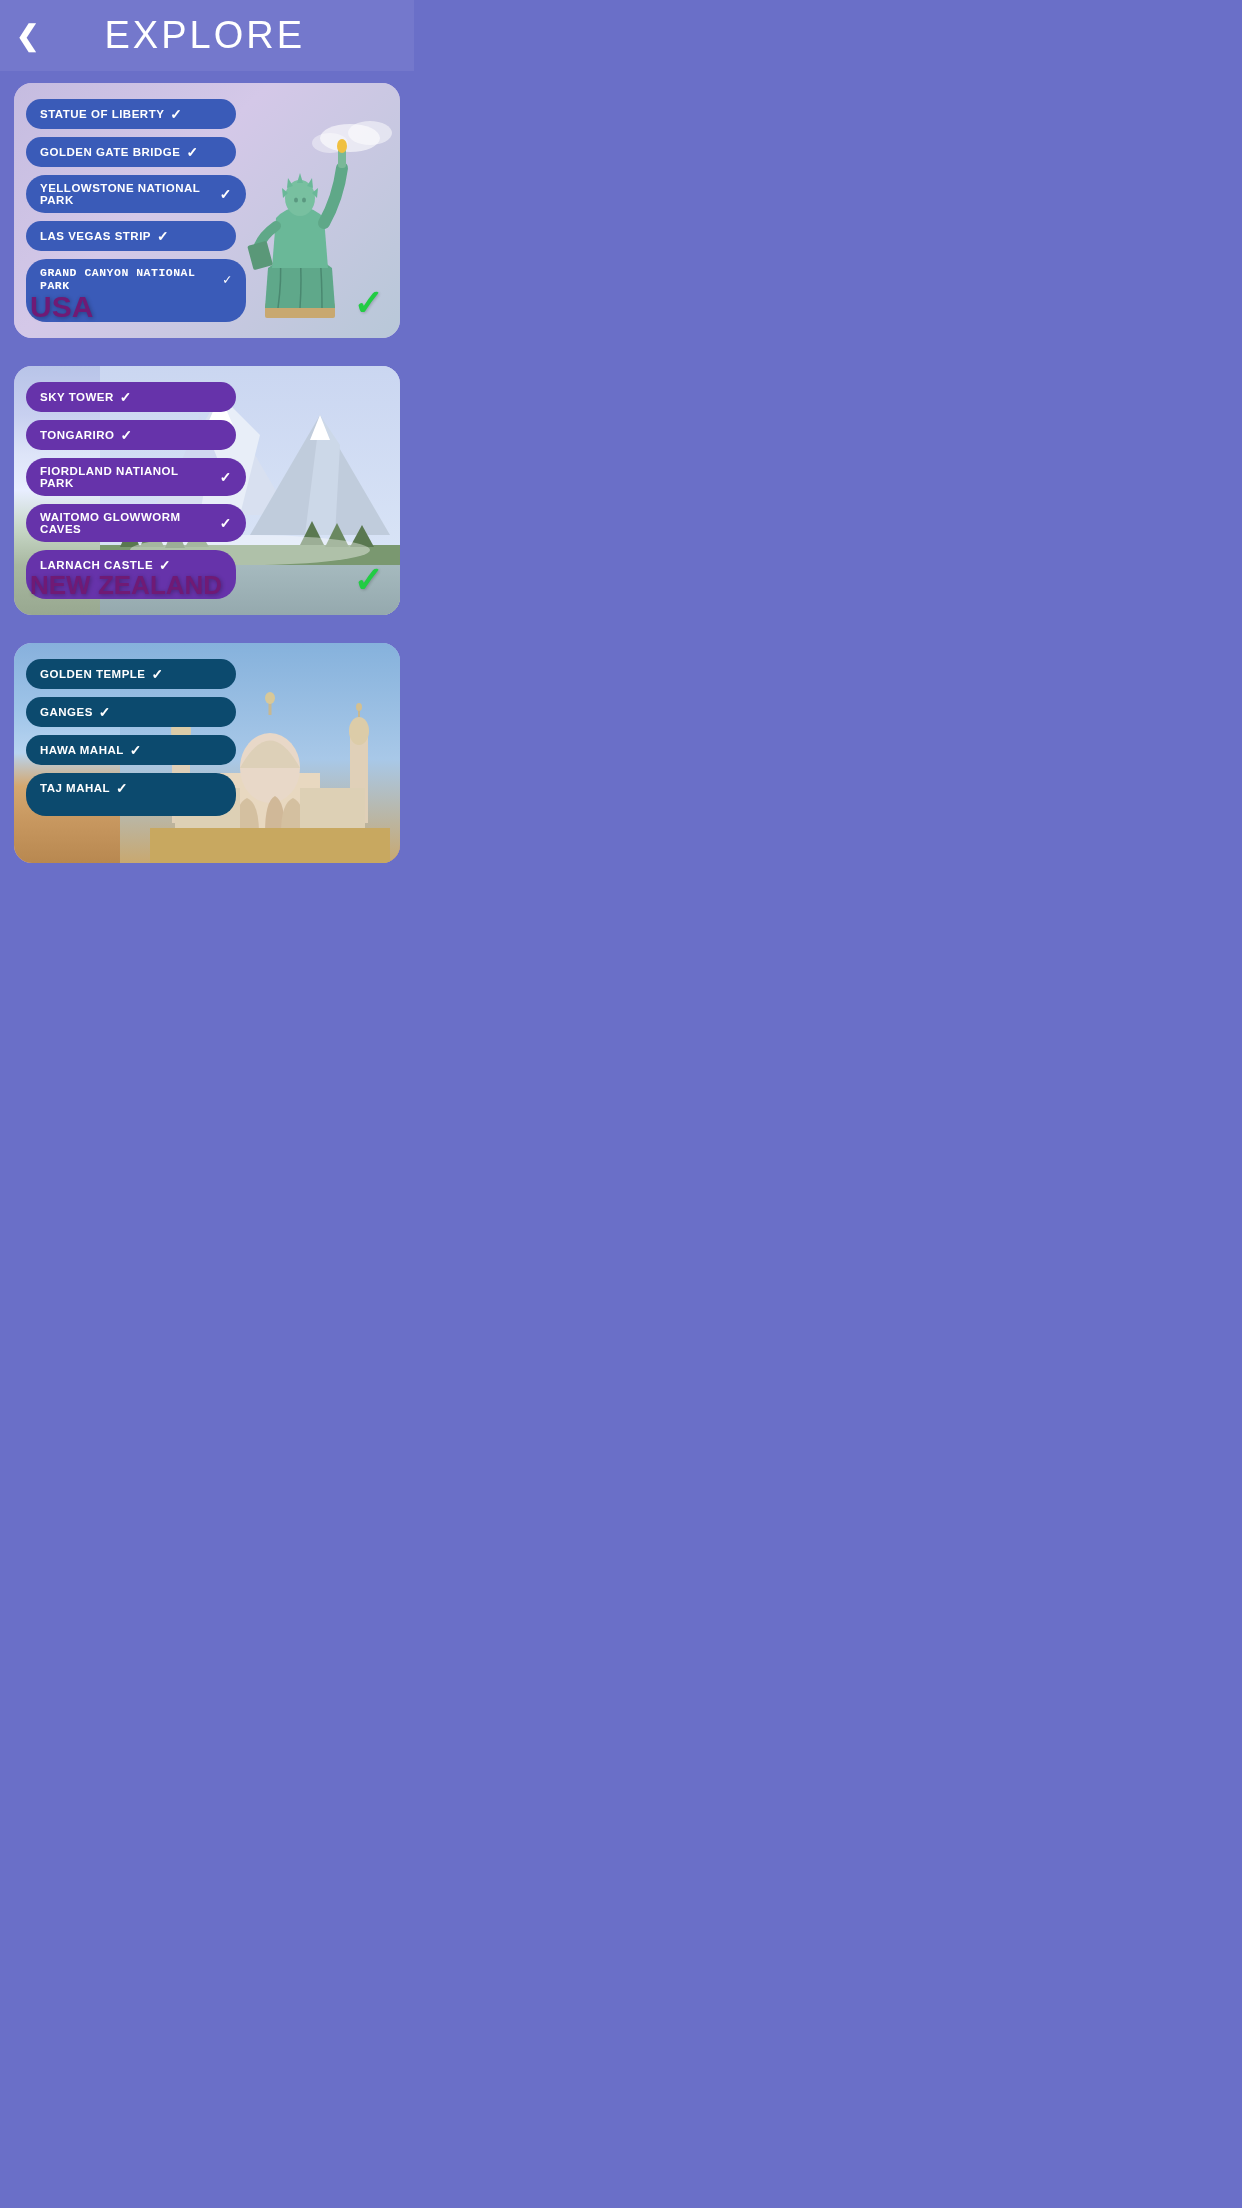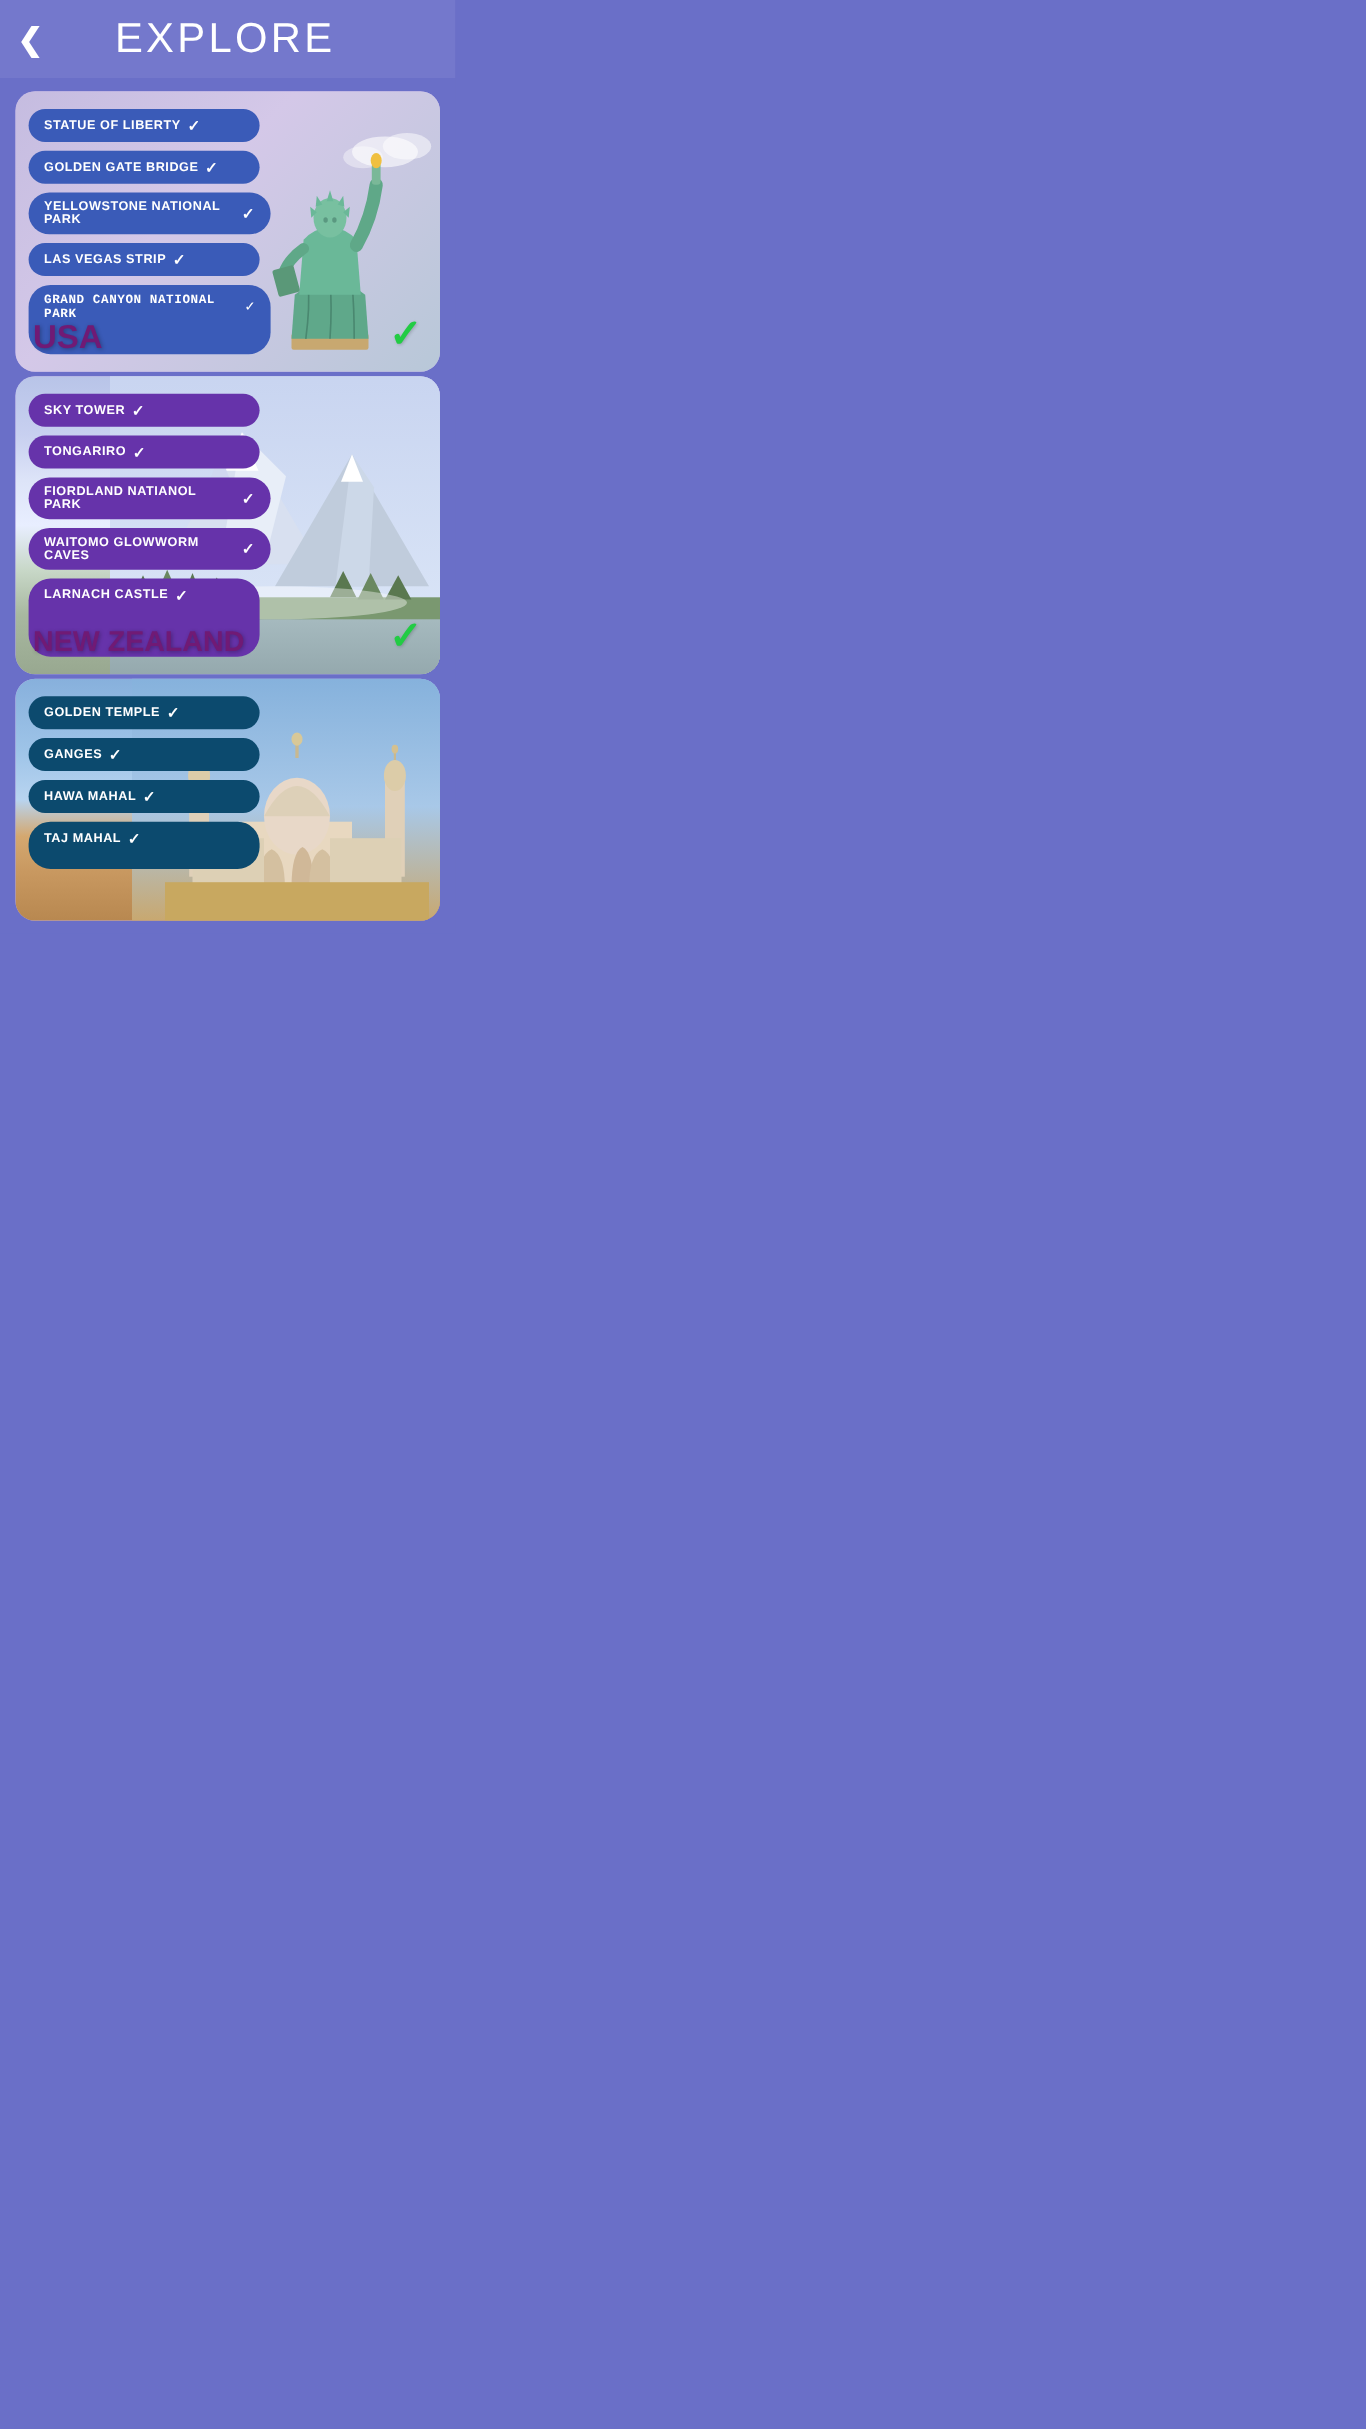--- a/index.html
+++ b/index.html
@@ -40,21 +40,21 @@
       font-weight: 300;
       letter-spacing: 3px;
       margin-right: 40px;
     }
 
     
     .content {
       padding: 12px 14px;
       display: flex;
       flex-direction: column;
-      gap: 4px;
+      gap: 28px;
       background: #6a6fc8;
     }
 
     
     .country-card {
       border-radius: 18px;
       overflow: hidden;
       position: relative;
       min-height: 200px;
       background: #c8b8e8;
@@ -285,21 +285,21 @@
         <span class="tag-checkmark">✓</span>
       </div>
       <div class="tag tag-purple" style="max-width:220px;">
         <span>FIORDLAND NATIANOL PARK</span>
         <span class="tag-checkmark">✓</span>
       </div>
       <div class="tag tag-purple" style="max-width:220px;">
         <span>WAITOMO GLOWWORM CAVES</span>
         <span class="tag-checkmark">✓</span>
       </div>
-      <div class="tag tag-purple" style="padding-bottom:48px;">
+      <div class="tag tag-purple" style="padding-bottom:26px;">
         <span>LARNACH CASTLE</span>
         <span class="tag-checkmark">✓</span>
       </div>
     </div>
 
     <div class="country-name" style="font-size:26px;">NEW ZEALAND</div>
     <div class="green-check">✓</div>
   </div>
 
   <div class="country-card india-card-wrapper">

